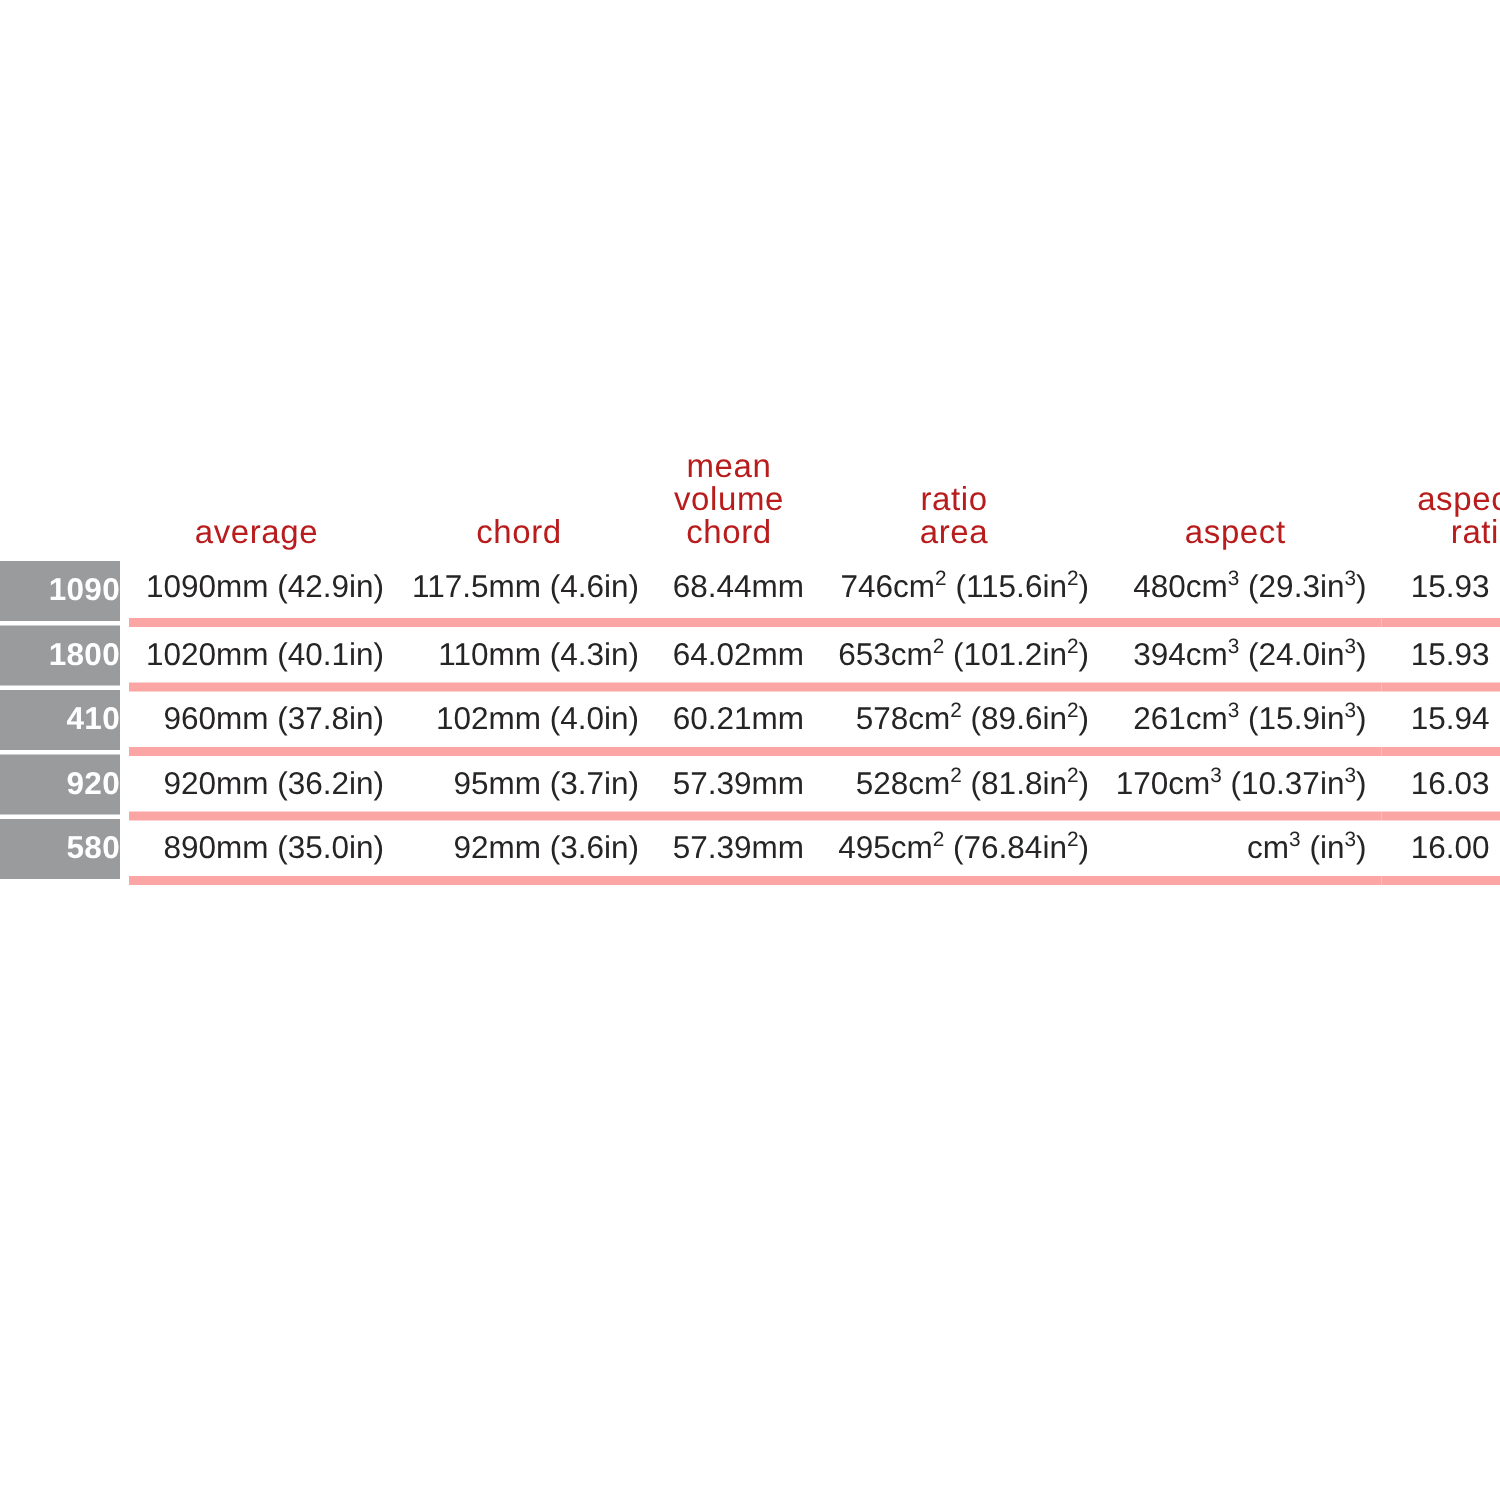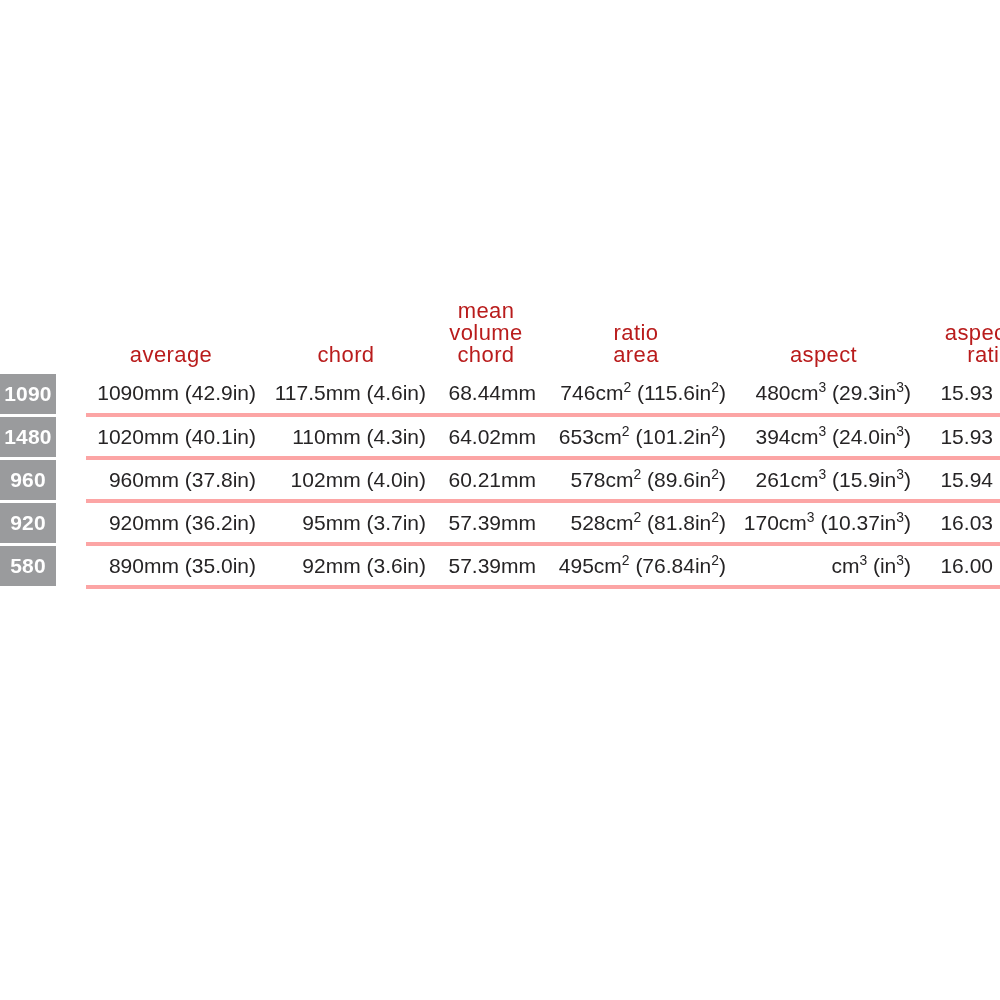--- a/index.html
+++ b/index.html
@@ -82,38 +82,37 @@
     height: 43px;
   }
   tbody td {
     padding: 0 10px 0 0;
     font-size: 21px;
     line-height: 24px;
     color: #262425;
     text-align: right;
     white-space: nowrap;
     vertical-align: middle;
-    border-bottom: 4px solid #fca5a5;
+    border-bottom: 6px solid #fca5a5;
   }
   tbody td.badge-cell {
     padding: 0;
     border-bottom: none;
   }
 
   
   .row-badge {
     display: block;
-    width: 56px;
+    width: 80px;
     height: 40px;
     line-height: 40px;
     background: #9a9b9d;
     color: #ffffff;
     font-weight: 700;
     font-size: 21px;
-    text-align: center;
     letter-spacing: 0.2px;
   }
 
   td.ar-cell {
     font-weight: 400;
     padding-right: 7px;
   }
 
   sup {
     font-size: 0.66em;
@@ -181,33 +180,33 @@
           <td>1090mm (42.9in)</td>
           <td>117.5mm (4.6in)</td>
           <td>68.44mm</td>
           <td><span>746cm</span><sup>2</sup><span> (115.6in</span><sup>2</sup><span>)</span></td>
           <td><span>480cm</span><sup>3</sup><span> (29.3in</span><sup>3</sup><span>)</span></td>
           <td class="ar-cell">15.93</td>
         </tr>
 
         <tr>
           <td class="badge-cell">
-            <span class="row-badge">1480</span>
+            <span class="row-badge">1800</span>
           </td>
           <td>1020mm (40.1in)</td>
           <td>110mm (4.3in)</td>
           <td>64.02mm</td>
           <td><span>653cm</span><sup>2</sup><span> (101.2in</span><sup>2</sup><span>)</span></td>
           <td><span>394cm</span><sup>3</sup><span> (24.0in</span><sup>3</sup><span>)</span></td>
           <td class="ar-cell">15.93</td>
         </tr>
 
         <tr>
           <td class="badge-cell">
-            <span class="row-badge">960</span>
+            <span class="row-badge">410</span>
           </td>
           <td>960mm (37.8in)</td>
           <td>102mm (4.0in)</td>
           <td>60.21mm</td>
           <td><span>578cm</span><sup>2</sup><span> (89.6in</span><sup>2</sup><span>)</span></td>
           <td><span>261cm</span><sup>3</sup><span> (15.9in</span><sup>3</sup><span>)</span></td>
           <td class="ar-cell">15.94</td>
         </tr>
 
         <tr>

